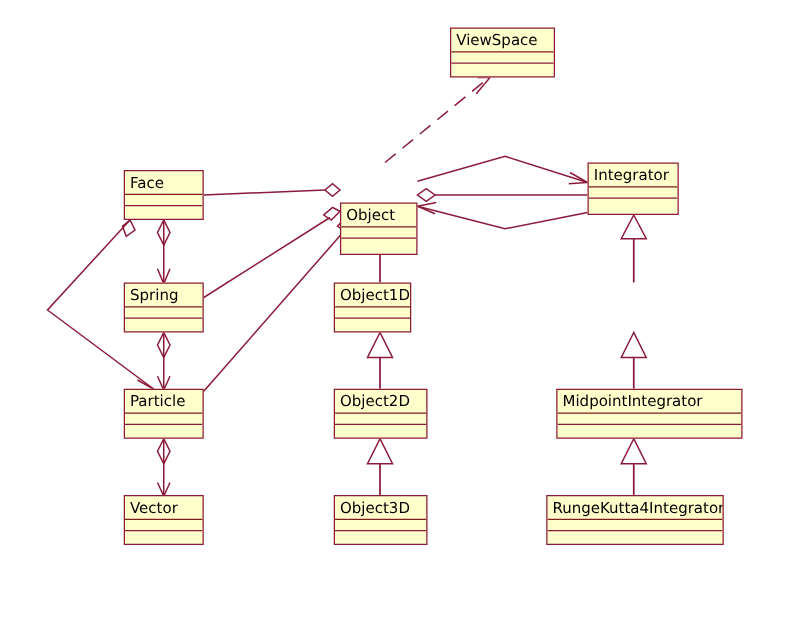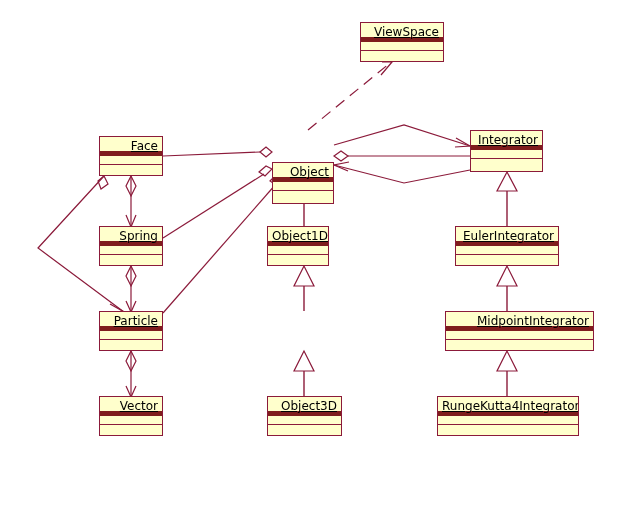--- a/index.html
+++ b/index.html
@@ -34,29 +34,28 @@
     border: 1px solid #8b1a3a;
     background: #ffffcc;
     display: flex;
     flex-direction: column;
     overflow: hidden;
   }
   .uml-name {
     flex: 0 0 auto;
     height: 19px;
     line-height: 19px;
-    text-align: right;
+    text-align: left;
     font-size: 12px;
     color: #000000;
-    border-bottom: 5px solid #7f1d1d;
+    border-bottom: 1px solid #7f1d1d;
     white-space: nowrap;
     padding: 0 4px;
     box-sizing: border-box;
     font-family: "DejaVu Sans", sans-serif;
-    text-decoration: underline;
   }
   .uml-attrs {
     flex: 0 0 auto;
     height: 9px;
     border-bottom: 1px solid #8b1a3a;
     box-sizing: border-box;
   }
   .uml-ops {
     flex: 1 1 auto;
     box-sizing: border-box;
@@ -188,32 +187,32 @@
     <div class="uml-attrs"></div>
     <div class="uml-ops"></div>
   </div>
 
   <div class="uml-class" style="left:267px; top:226px; width:62px; height:40px;">
     <div class="uml-name">Object1D</div>
     <div class="uml-attrs"></div>
     <div class="uml-ops"></div>
   </div>
 
-  <div class="uml-class" style="left:455px; top:226px; width:104px; height:40px;">
-    <div class="uml-name">EulerIntegrator</div>
-    <div class="uml-attrs"></div>
-    <div class="uml-ops"></div>
-  </div>
 
   <div class="uml-class" style="left:99px; top:311px; width:64px; height:40px;">
     <div class="uml-name">Particle</div>
     <div class="uml-attrs"></div>
     <div class="uml-ops"></div>
   </div>
 
+  <div class="uml-class" style="left:267px; top:311px; width:75px; height:40px;">
+    <div class="uml-name">Object2D</div>
+    <div class="uml-attrs"></div>
+    <div class="uml-ops"></div>
+  </div>
 
   <div class="uml-class" style="left:445px; top:311px; width:149px; height:40px;">
     <div class="uml-name">MidpointIntegrator</div>
     <div class="uml-attrs"></div>
     <div class="uml-ops"></div>
   </div>
 
   <div class="uml-class" style="left:99px; top:396px; width:64px; height:40px;">
     <div class="uml-name">Vector</div>
     <div class="uml-attrs"></div>

